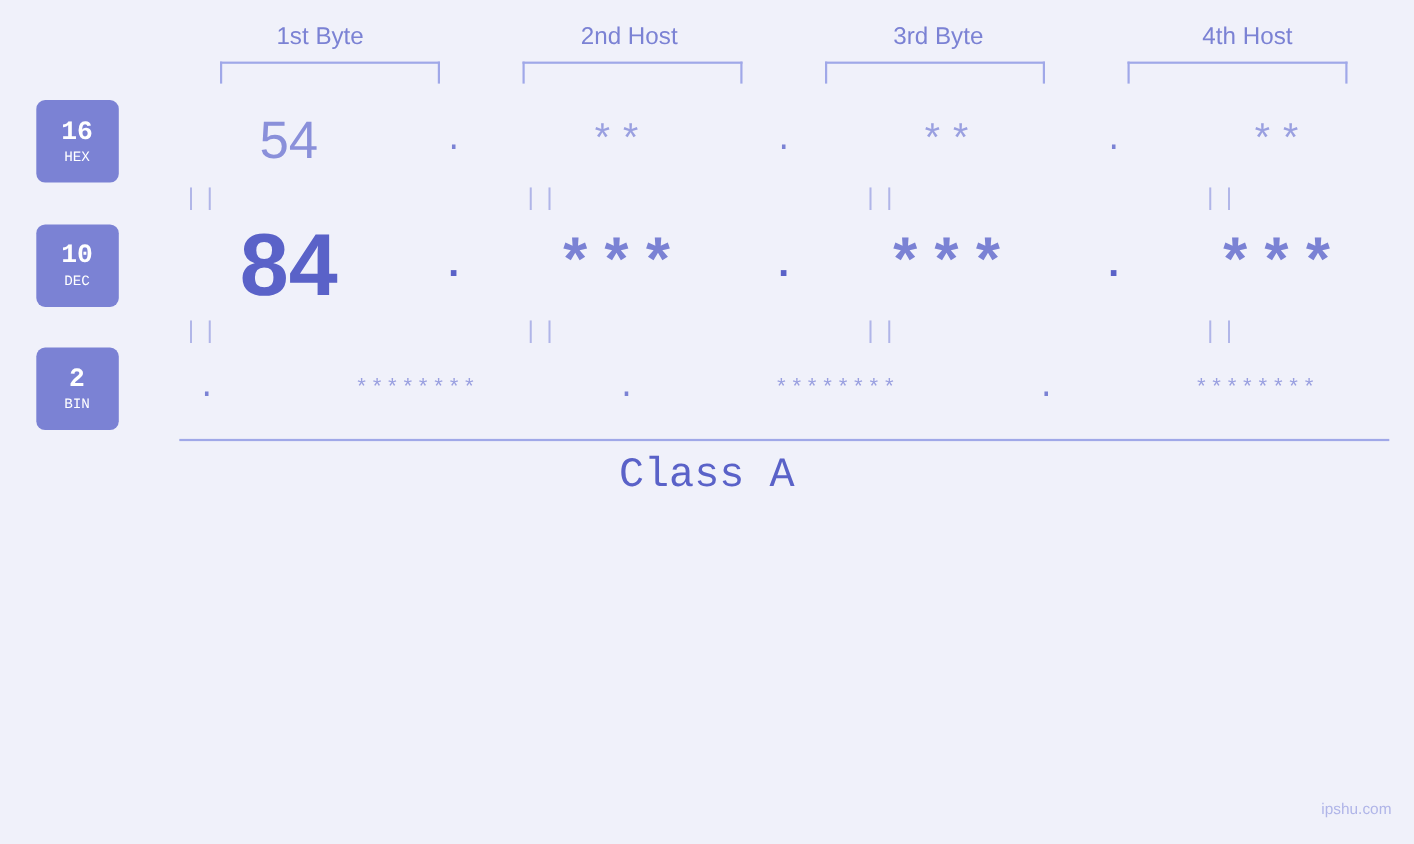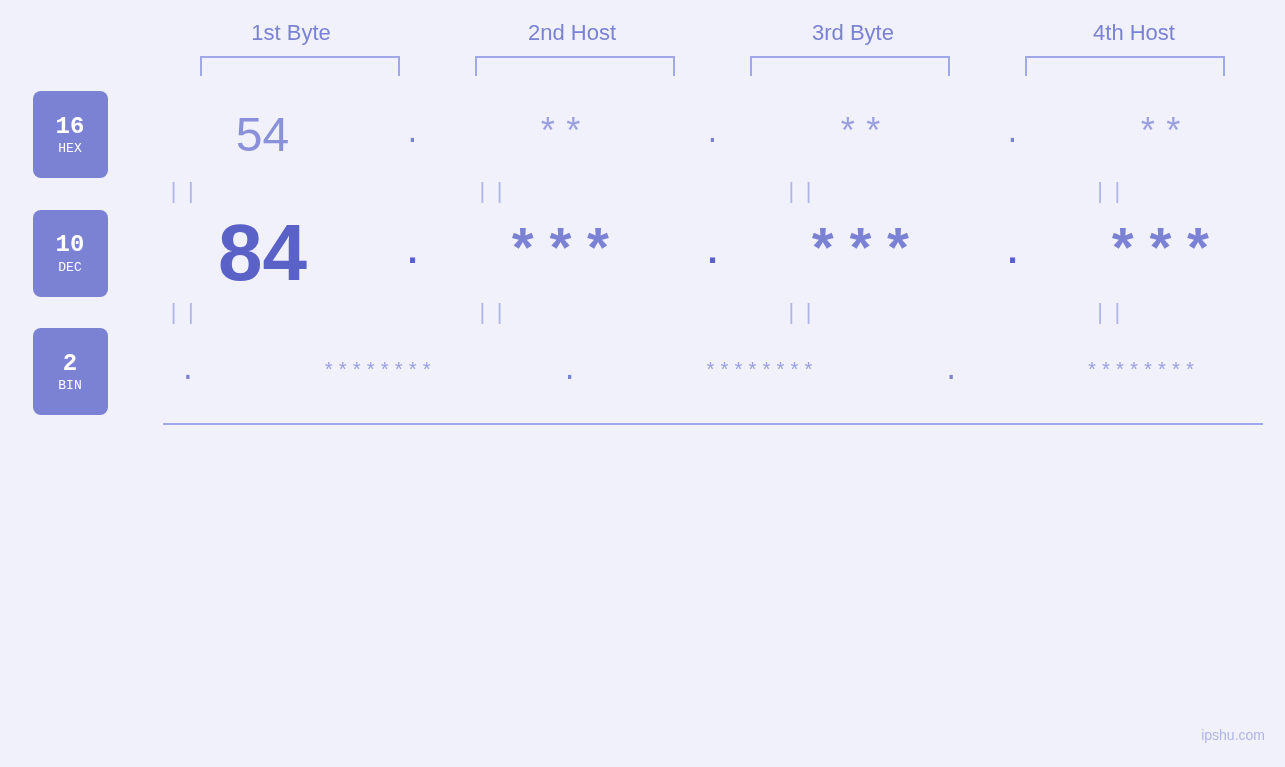--- a/index.html
+++ b/index.html
@@ -51,21 +51,21 @@
     .bracket {
       width: 200px;
       height: 20px;
       border-top: 2px solid #a0a8e8;
       border-left: 2px solid #a0a8e8;
       border-right: 2px solid #a0a8e8;
     }
 
     .badge {
       width: 75px;
-      height: 87px;
+      height: 75px;
       background-color: #7b82d4;
       border-radius: 8px;
       display: flex;
       flex-direction: column;
       align-items: center;
       justify-content: center;
       color: white;
     }
     .badge-num {
       font-size: 24px;
@@ -299,16 +299,17 @@
       <div class="dot">.</div>
       <div class="cell">
         <span class="bin-asterisk">********</span>
       </div>
     </div>
   </div>
 
 
   <div style="display:flex; width:1285px; margin-top:8px; align-items:center; flex-direction:column;">
     <div style="width:1100px; margin-left:140px; border-bottom:2px solid #a0a8e8;"></div>
+    <div style="font-size:38px; color:#5a62c8; font-family:'Courier New',monospace; margin-top:10px;">Class A</div>
   </div>
 
   <div class="watermark">ipshu.com</div>
 </div>
 
 </body></html>

